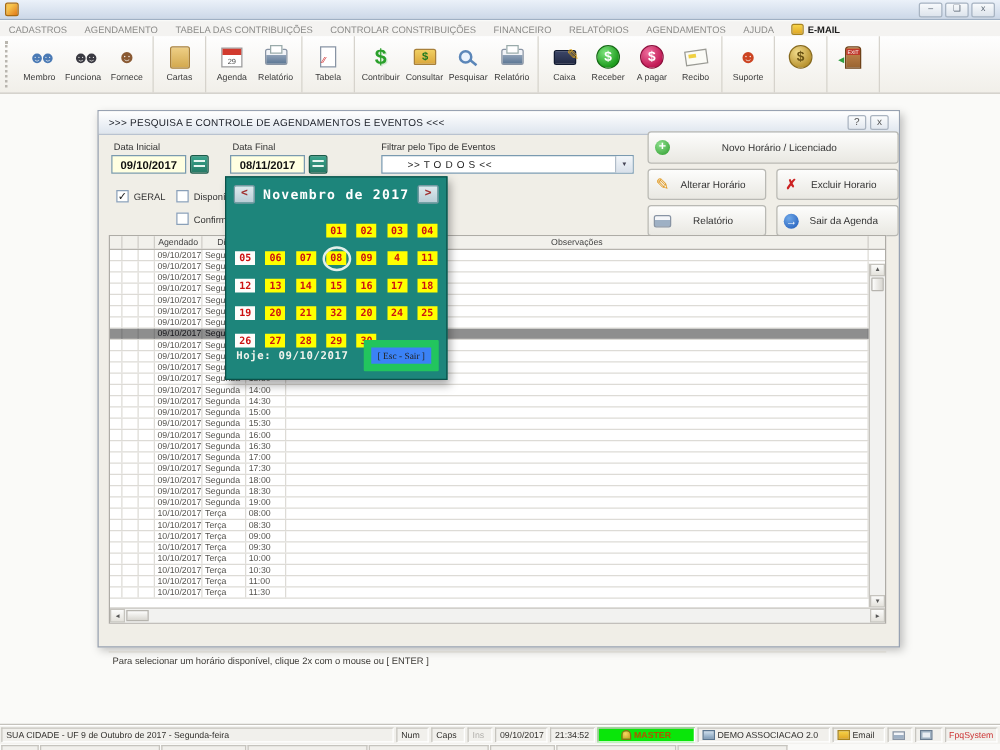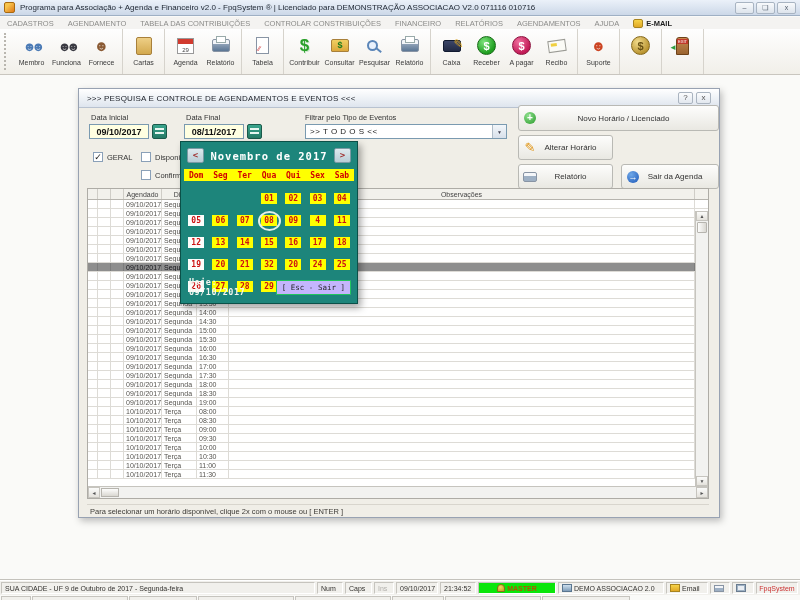--- a/index.html
+++ b/index.html
@@ -94,21 +94,21 @@
     background:linear-gradient(#fbfcfd,#e2e8ef);font-size:8px;line-height:10px;text-align:center;color:#555;}
 
   .fld-label{position:absolute;font-size:7.5px;color:#333;}
   .date-input{position:absolute;height:15px;background:#ffffe1;border:1px solid #7a9ab0;
     font-size:9px;font-weight:bold;color:#111;display:flex;align-items:center;justify-content:center;}
   .cal-btn{position:absolute;width:15px;height:15px;border:1px solid #1a5a4a;border-radius:2px;
     background:linear-gradient(#3aa58d,#267a66);}
   .cal-btn::after{content:"";display:block;margin:3px 2px;height:8px;
     background:repeating-linear-gradient(#e8f6f0 0 2px,transparent 2px 4px);}
   .dropdown{position:absolute;height:15px;background:#fff;border:1px solid #7a9ab0;
-    display:flex;align-items:center;}
+    display:flex;align-items:center;padding-left:16px;}
   .dd-text{flex:1;font-size:8px;color:#222;padding-left:4px;letter-spacing:.5px;}
   .dd-btn{width:14px;height:100%;border-left:1px solid #b0bcc8;
     background:linear-gradient(#f2f6fa,#d8e0ea);font-size:5px;color:#445;
     display:flex;align-items:center;justify-content:center;}
 
   .chk{position:absolute;display:flex;align-items:center;gap:4px;}
   .chk-box{width:10px;height:10px;background:#fff;border:1px solid #8aa0b8;
     font-size:9px;line-height:9px;text-align:center;color:#222;}
   .chk-label{font-size:7.5px;color:#333;}
 
@@ -147,21 +147,21 @@
   .vs-thumb{height:11px;margin:1px;background:linear-gradient(90deg,#fdfdfc,#d9d7d1);
     border:1px solid #b6b4ae;border-radius:1px;flex:none;}
   .vs-fill{flex:1;}
   .hscroll{height:12px;border-top:1px solid #c6c4be;background:#f2f2f0;display:flex;}
   .hs-btn{width:12px;background:linear-gradient(#fbfbfa,#e4e2dc);border:1px solid #c6c4be;
     font-size:5px;color:#555;display:flex;align-items:center;justify-content:center;flex:none;}
   .hs-thumb{width:18px;margin:1px;background:linear-gradient(#fdfdfc,#d9d7d1);
     border:1px solid #b6b4ae;flex:none;}
   .hs-fill{flex:1;}
 
-  .hint-panel{position:absolute;left:8px;top:415px;width:622px;height:13px;
+  .hint-panel{position:absolute;left:8px;top:432px;width:622px;height:13px;
     border-top:1px solid #d8d5cd;display:flex;align-items:center;}
   .hint-text{font-size:7.5px;color:#3c3a36;padding-left:3px;}
 
   
   .calendar{position:absolute;left:180px;top:141px;width:178px;height:163px;
     background:#1d857b;border:1px solid #0b5048;box-shadow:3px 4px 7px rgba(0,0,0,.35);
     font-family:"DejaVu Sans Mono","Liberation Mono",monospace;z-index:30;}
   .cal-nav{display:flex;align-items:center;padding:6px 6px 4px 6px;}
   .cal-nav-btn{width:17px;height:15px;border:1px solid #7a9aa4;border-radius:2px;
     background:linear-gradient(#dde9ee,#b9cdd6);color:#a03030;font-size:9px;font-weight:bold;
@@ -172,22 +172,22 @@
   .cal-wd{text-align:center;font-size:8px;font-weight:bold;color:#d00000;}
   .cal-grid{display:grid;grid-template-columns:repeat(7,1fr);row-gap:11px;margin:12px 3px 0 3px;}
   .cal-day{width:16px;height:11px;margin:0 auto;background:#ffff00;color:#cc1111;
     font-size:8px;font-weight:bold;text-align:center;line-height:11px;position:relative;}
   .cal-day.sun{background:#fdfdfb;}
   .cal-day.empty{visibility:hidden;}
   .cal-day.sel::after{content:"";position:absolute;left:-3px;top:-4px;width:19px;height:16px;
     border:2px solid #e4efe9;border-radius:50%;}
   .cal-footer{position:absolute;left:8px;right:6px;bottom:6px;display:flex;align-items:center;}
   .cal-today{color:#f2f4ee;font-size:8.5px;font-weight:bold;letter-spacing:.5px;flex:1;}
-  .cal-esc{border:1px solid #22c55e;border-radius:1px;background:#c4b5fd;color:#222;
-    font-size:7.5px;padding:2px 5px;}
+  .cal-esc{border:6px solid #22c55e;border-radius:1px;background:#3b82f6;color:#222;
+    font-size:7.5px;padding:2px 5px;font-family:Liberation Serif, serif;}
 
   
   .statusbar{position:absolute;left:0;right:0;top:580px;height:15px;background:#f1f0ec;
     border-top:1px solid #fff;box-shadow:0 -1px 0 #c4c2bc;display:flex;align-items:stretch;
     padding:1px 1px;gap:2px;}
   .spanel{border:1px solid;border-color:#c6c4be #ffffff #ffffff #c6c4be;background:#f1f0ec;
     font-size:7px;color:#33312e;display:flex;align-items:center;gap:2px;
     padding:0 3px;white-space:nowrap;overflow:hidden;flex:none;}
   .spanel.master{background:#0ae60a;color:#b05400;font-weight:bold;justify-content:center;}
   .spanel.brand{color:#cc3333;justify-content:center;}
@@ -203,21 +203,20 @@
   .sliver{position:absolute;left:0;right:0;top:596px;height:4px;display:flex;gap:1px;padding-left:1px;}
   .sliver div{border:1px solid #c6c4be;border-bottom:none;background:#f1f0ec;flex:none;}
 </style>
 </head>
 <body>
 
 <div id="app">
 
   <div class="titlebar">
     <div class="app-icon"></div>
-    <div class="title-text">Programa para Associação + Agenda e Financeiro v2.0 - FpqSystem ® | Licenciado para  DEMONSTRAÇÃO ASSOCIACAO V2.0 071116 010716</div>
     <div class="win-controls">
       <div class="win-btn">–</div>
       <div class="win-btn">❏</div>
       <div class="win-btn">x</div>
     </div>
   </div>
 
   <div class="menubar">
       <div class="menu-item">
         <span>CADASTROS</span>
@@ -417,20 +416,24 @@
 
     <div class="dbtn" style="left:439px;top:16px;width:201px;height:26px;">
       <span class="ic">
           <span class="plus-icon"></span>
         </span>
       <span class="lbl">Novo Horário / Licenciado</span>
     </div>
     <div class="dbtn" style="left:439px;top:46px;width:95px;height:25px;">
       <span class="ic pencil-icon"></span>
       <span class="lbl">Alterar Horário</span>
+    </div>
+    <div class="dbtn" style="left:542px;top:46px;width:98px;height:25px;">
+      <span class="ic xmark-icon"></span>
+      <span class="lbl">Excluir Horario</span>
     </div>
     <div class="dbtn" style="left:439px;top:75px;width:95px;height:25px;">
       <span class="ic">
           <span class="mini-printer"></span>
         </span>
       <span class="lbl">Relatório</span>
     </div>
     <div class="dbtn" style="left:542px;top:75px;width:98px;height:25px;">
       <span class="ic">
           <span class="goarrow-icon"></span>
@@ -749,29 +752,20 @@
       <span class="hint-text">Para selecionar um horário disponível, clique 2x com o mouse ou [ ENTER ]</span>
     </div>
   </div>
 
   <div class="calendar">
     <div class="cal-nav">
       <div class="cal-nav-btn">&lt;</div>
       <div class="cal-title">Novembro de 2017</div>
       <div class="cal-nav-btn">&gt;</div>
     </div>
-    <div class="cal-weekdays">
-        <div class="cal-wd">Dom</div>
-        <div class="cal-wd">Seg</div>
-        <div class="cal-wd">Ter</div>
-        <div class="cal-wd">Qua</div>
-        <div class="cal-wd">Qui</div>
-        <div class="cal-wd">Sex</div>
-        <div class="cal-wd">Sab</div>
-      </div>
     <div class="cal-grid">
         <div class="cal-day empty sun"></div>
         <div class="cal-day empty"></div>
         <div class="cal-day empty"></div>
         <div class="cal-day">01</div>
         <div class="cal-day">02</div>
         <div class="cal-day">03</div>
         <div class="cal-day">04</div>
         <div class="cal-day sun">05</div>
         <div class="cal-day">06</div>

